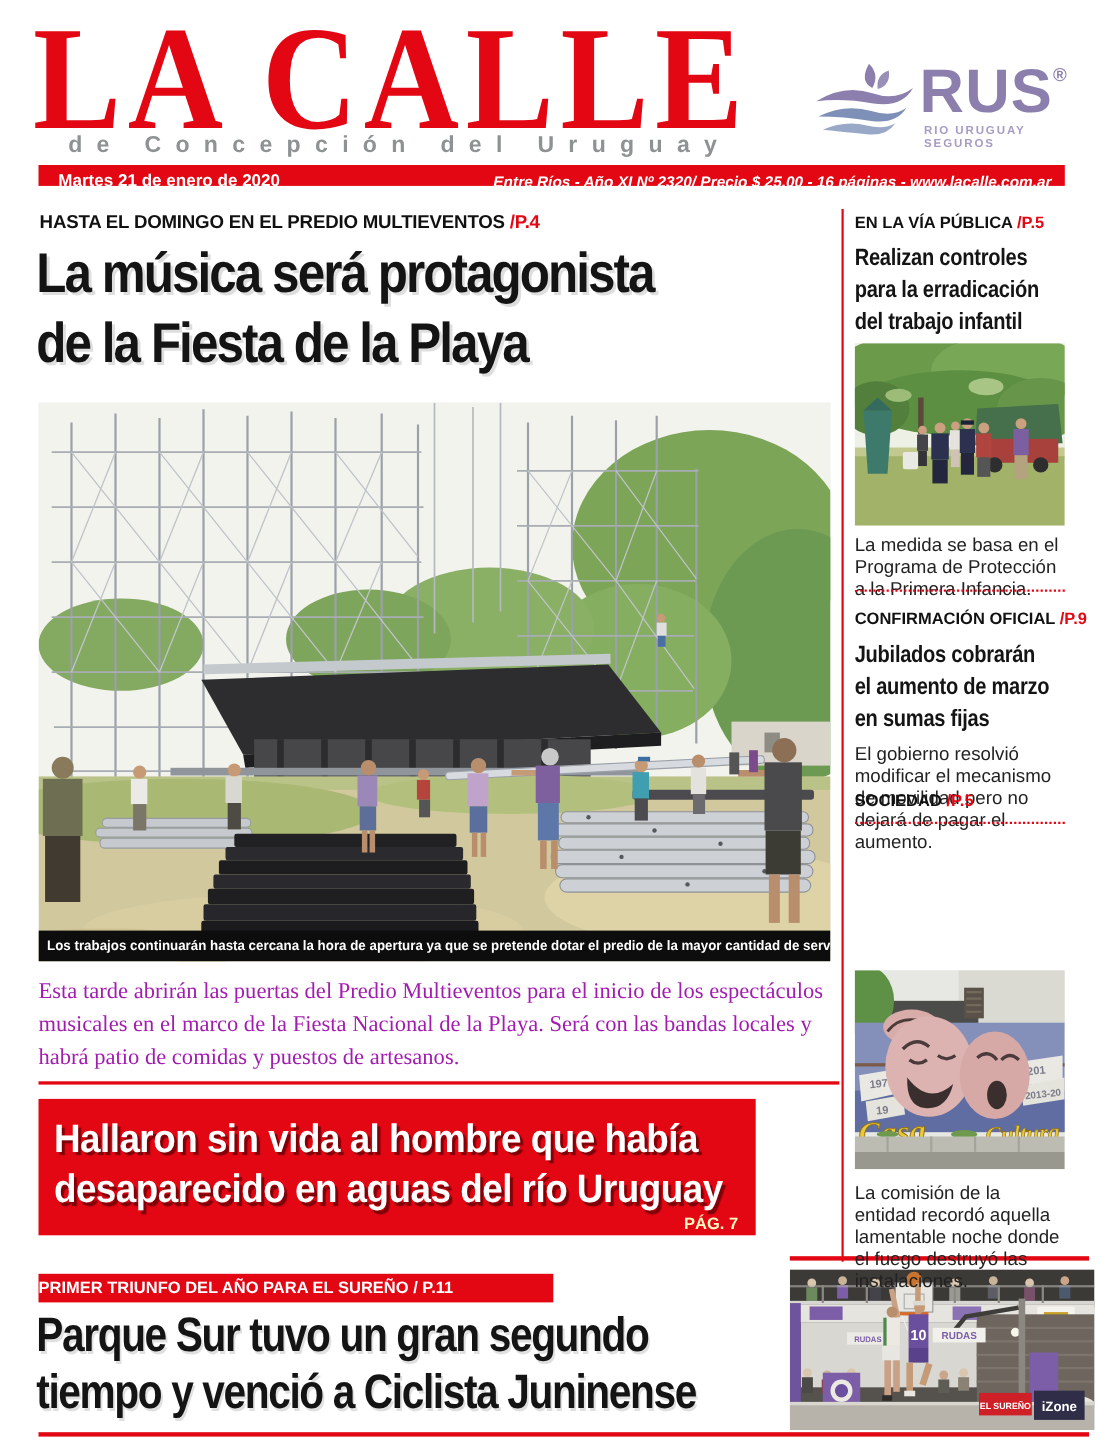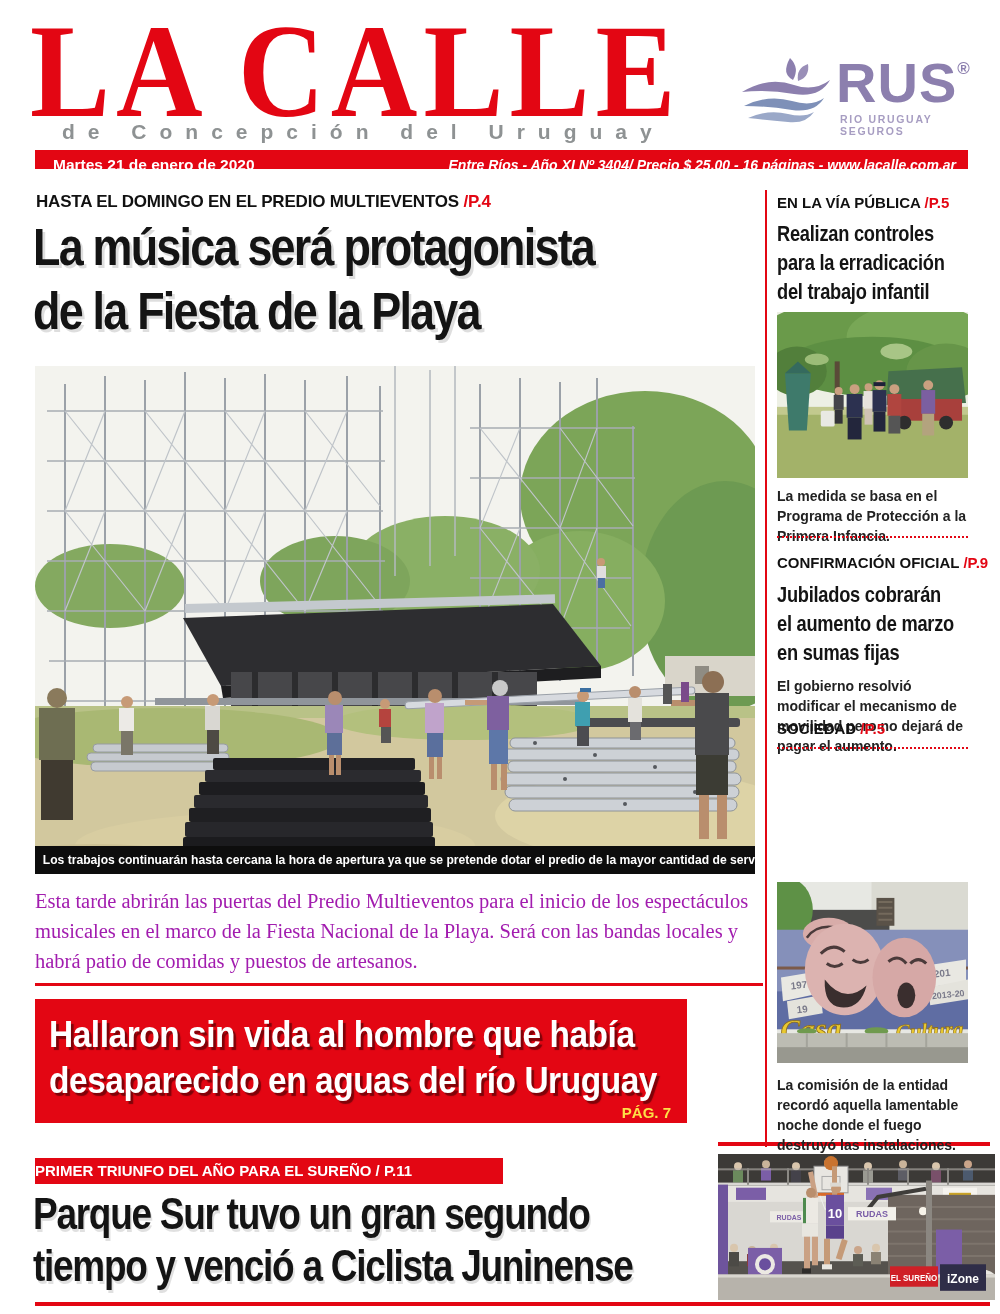--- a/index.html
+++ b/index.html
@@ -45,36 +45,36 @@
     font-size:20.5px;line-height:30px;color:#a21caf;}
 
   .rule{background:var(--red);}
   .dotted{border-top:2px dotted var(--red);height:0;}
 
   .banner{left:35px;top:999px;width:652px;height:124px;background:var(--red);}
   .banner .ln{white-space:nowrap;font-size:36px;font-weight:700;letter-spacing:-0.5px;
     line-height:46px;color:#fff;transform:scaleX(0.93);transform-origin:left;
     text-shadow:3px 3px 1px rgba(45,0,0,0.55);}
   .banner-inner{position:absolute;left:14px;top:13px;}
-  .banner-pg{position:absolute;right:16px;bottom:2px;font-size:15px;font-weight:700;color:#fde047;}
+  .banner-pg{position:absolute;right:16px;bottom:2px;font-size:15px;font-weight:700;color:#fef9c3;}
 
   .sp-kicker{left:35px;top:1158px;width:468px;height:26px;background:var(--red);}
   .sp-kicker span{display:block;color:#fff;font-weight:700;font-size:15px;line-height:26px;
     white-space:nowrap;}
   .sp-hl{left:33px;top:1188px;}
   .sp-hl .ln{white-space:nowrap;font-size:44px;font-weight:700;letter-spacing:-1.5px;
     line-height:52px;color:#141414;transform:scaleX(0.84);transform-origin:left;
     text-shadow:2px 3px 0 rgba(0,0,0,0.12);}
 
   
   .sb-kicker{font-size:15px;font-weight:700;color:#111;white-space:nowrap;}
   .sb-kicker .pg{color:var(--red);}
   .sb-hl .ln{white-space:nowrap;font-size:21.5px;font-weight:700;letter-spacing:-0.3px;
     line-height:29px;color:#141414;transform:scaleX(0.85);transform-origin:left;}
-  .sb-txt{font-size:14px;font-weight:700;line-height:20px;color:#222;width:191px;}
+  .sb-txt{font-size:17px;font-weight:400;line-height:20px;color:#222;width:191px;}
 </style>
 </head>
 <body>
 
 <div id="page">
 
   <div class="abs mast-title">LA CALLE</div>
   <div class="abs mast-sub">de Concepción del Uruguay</div>
 
   <div class="abs rus">
@@ -84,21 +84,21 @@
       <path d="M4 36 q26 -16 52 -7 q20 7 36 -5 q-10 18 -36 14 q-28 -5 -52 -2z" fill="#8c7fae"></path>
       <path d="M6 50 q24 -12 48 -5 q20 6 32 -3 q-9 15 -32 12 q-26 -4 -48 -4z" fill="#7e90b8"></path>
       <path d="M10 62 q20 -9 40 -4 q16 4 26 -2 q-8 12 -26 10 q-22 -2 -40 -4z" fill="#9aa8c8"></path>
     </svg>
     <div class="rus-word"><span>RUS</span><span class="rus-reg">®</span></div>
     <div class="rus-tag">RIO URUGUAY SEGUROS</div>
   </div>
 
   <div class="abs datebar">
     <span class="date-l">Martes 21 de enero de 2020</span>
-    <span class="date-r">Entre Ríos - Año XI Nº 3404/ Precio $ 25,00 -  16  páginas - www.lacalle.com.ar</span>
+    <span class="date-r">Entre Ríos - Año XI Nº 2320/ Precio $ 25,00 -  16  páginas - www.lacalle.com.ar</span>
   </div>
 
   <div class="abs kicker" style="left:36px;top:192px;">
     <span>HASTA EL DOMINGO EN EL PREDIO MULTIEVENTOS </span><span class="pg">/P.4</span>
   </div>
 
   <div class="abs lead-hl">
     <div class="ln">La música será protagonista</div>
     <div class="ln">de la Fiesta de la Playa</div>
   </div>

